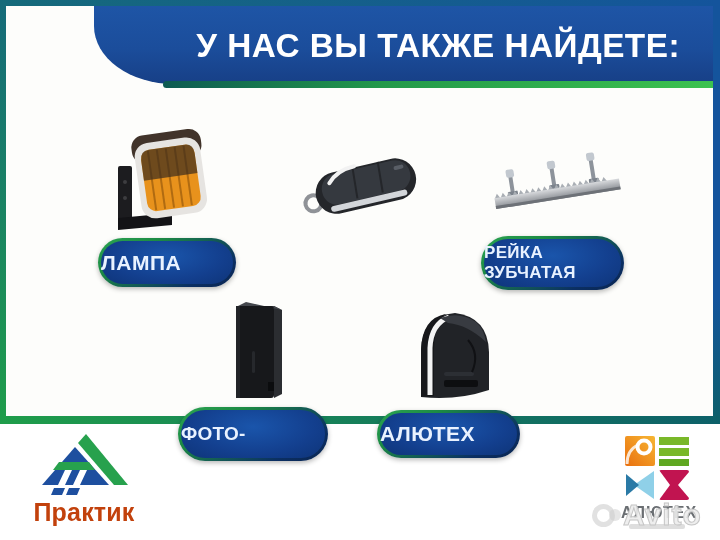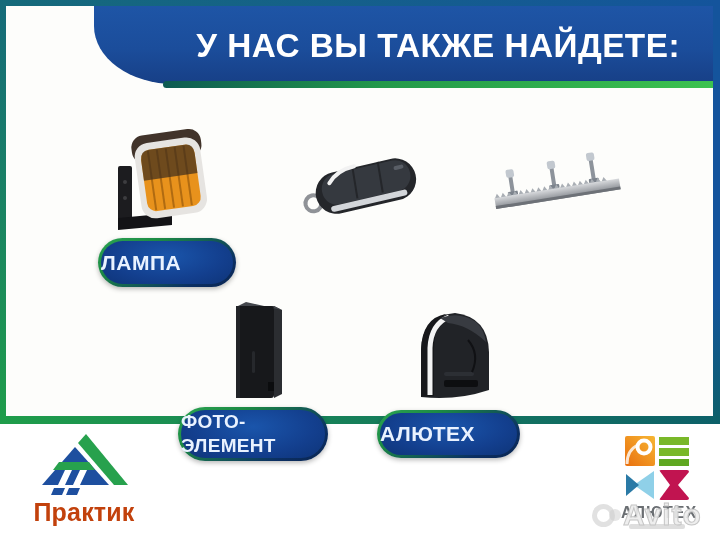--- a/index.html
+++ b/index.html
@@ -183,25 +183,30 @@
     </svg>
   </div>
 
   <div class="pill" id="pill-lamp">
     <div class="pill-inner">
       <span class="l1">ЛАМПА</span>
     </div>
   </div>
 
 
+  <div class="pill" id="pill-rack">
+    <div class="pill-inner two">
+      <span class="l1">РЕЙКА</span>
+      <span class="l2">ЗУБЧАТАЯ</span>
+    </div>
+  </div>
 
   <div class="pill" id="pill-photo">
     <div class="pill-inner two photo">
       <span class="l1">ФОТО-</span>
-      <span class="l2">ЭЛЕМЕНТ</span>
     </div>
   </div>
 
   <div class="pill" id="pill-drive">
     <div class="pill-inner">
       <span class="l1">АЛЮТЕХ</span>
     </div>
   </div>
 
   <div class="praktik">

